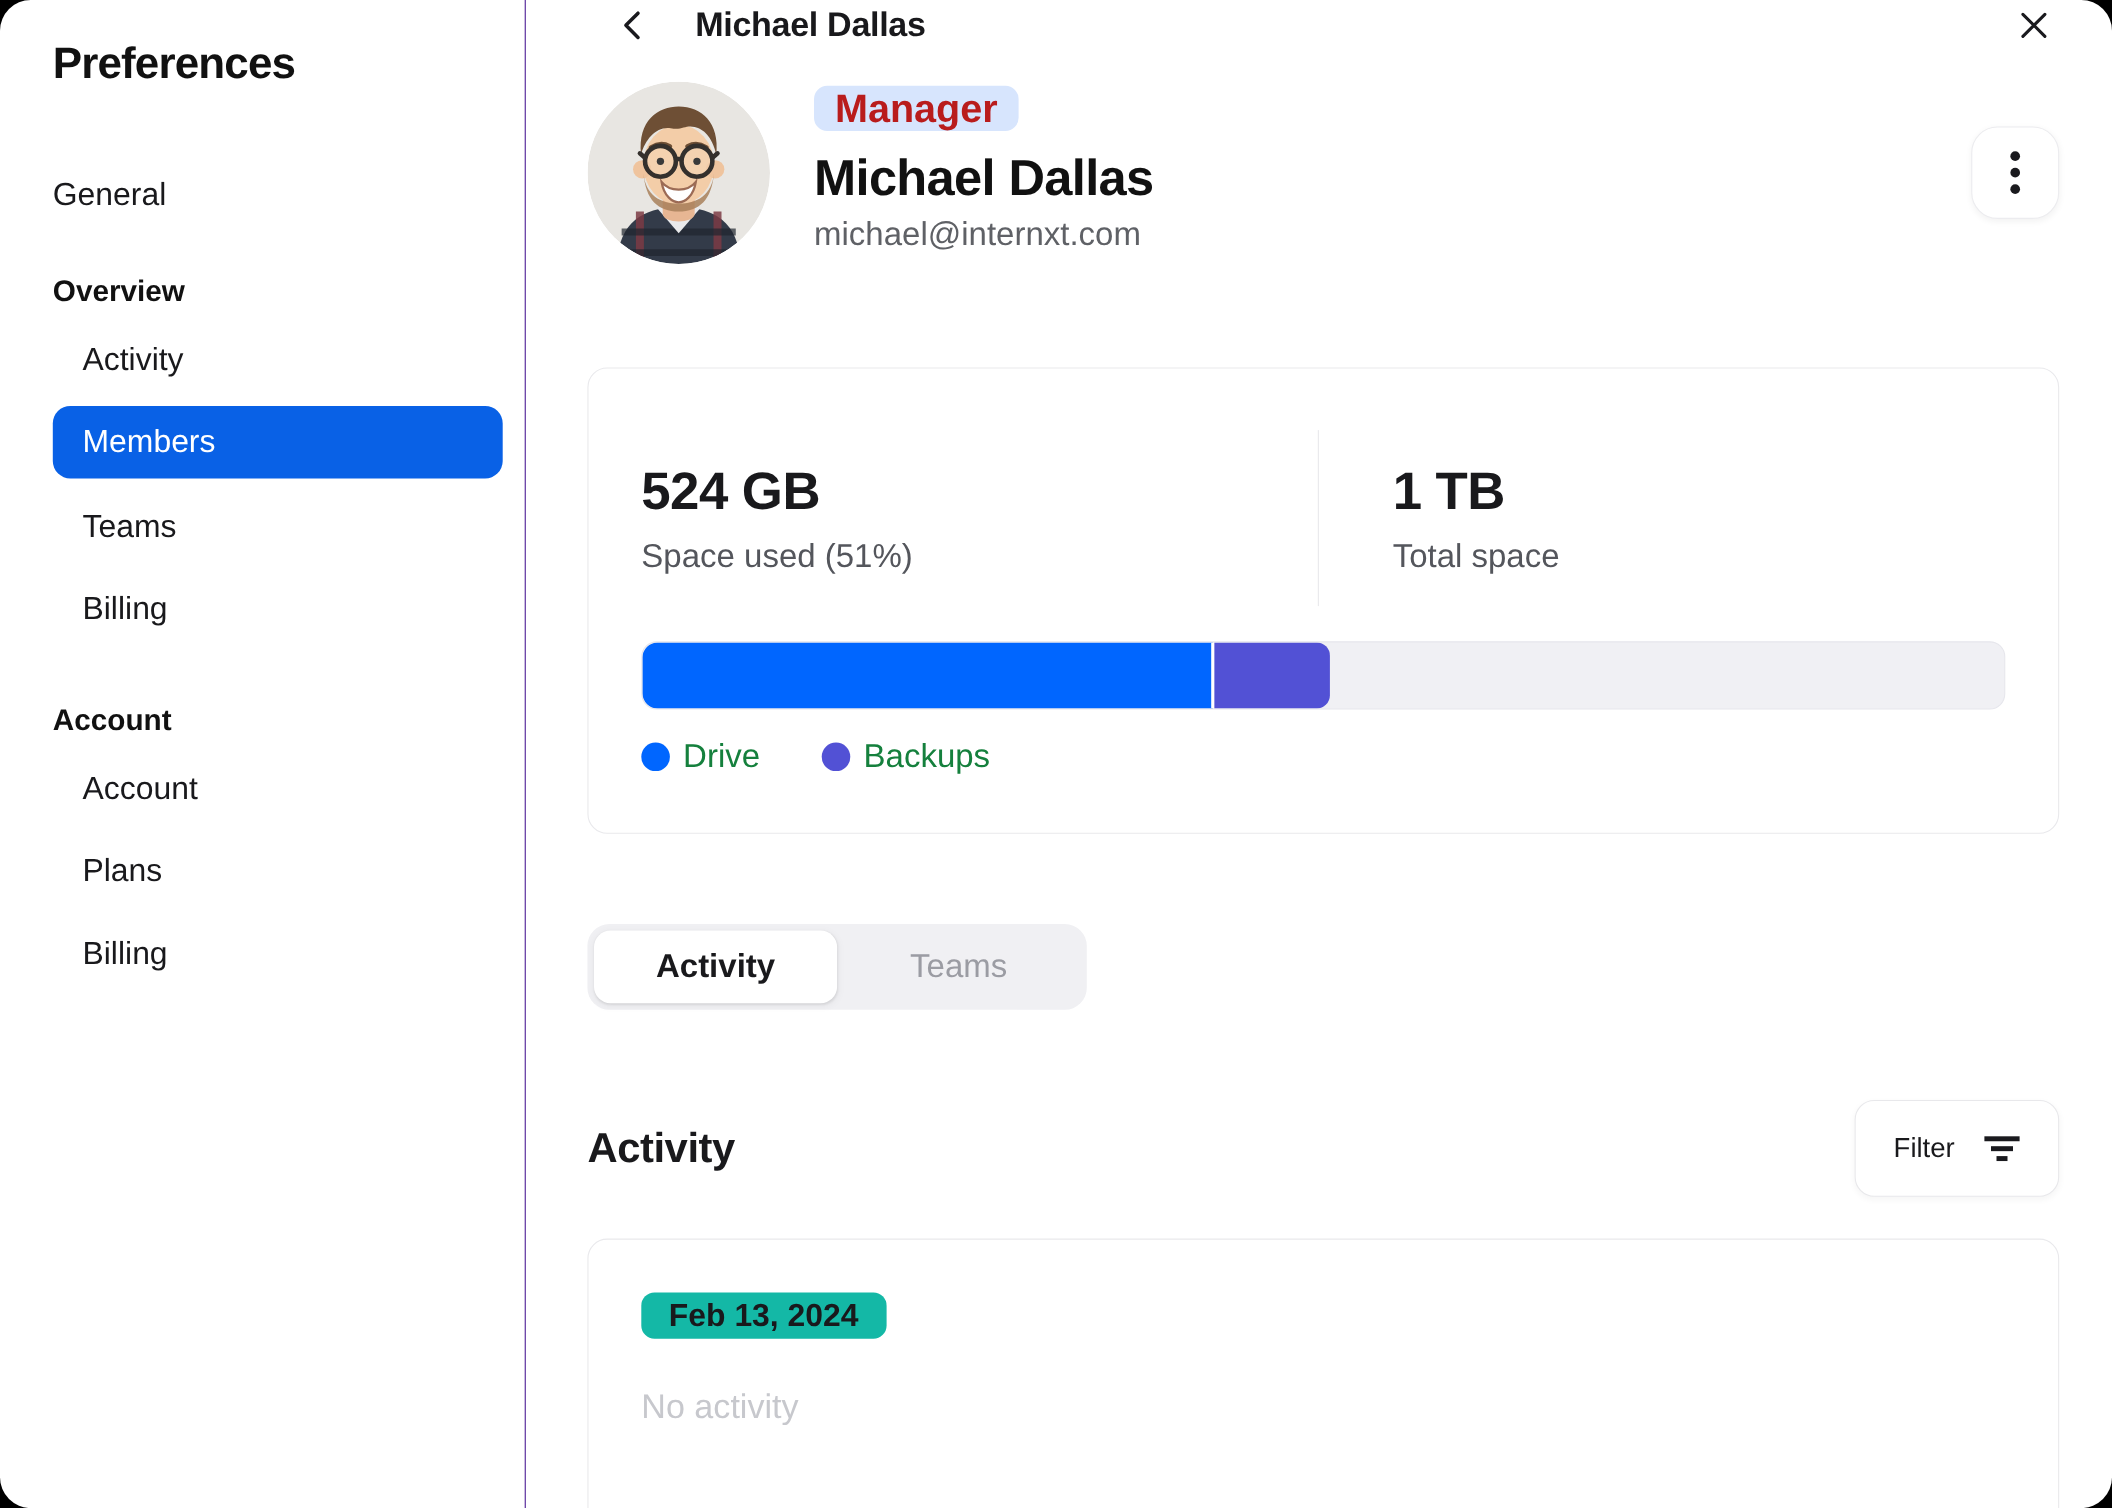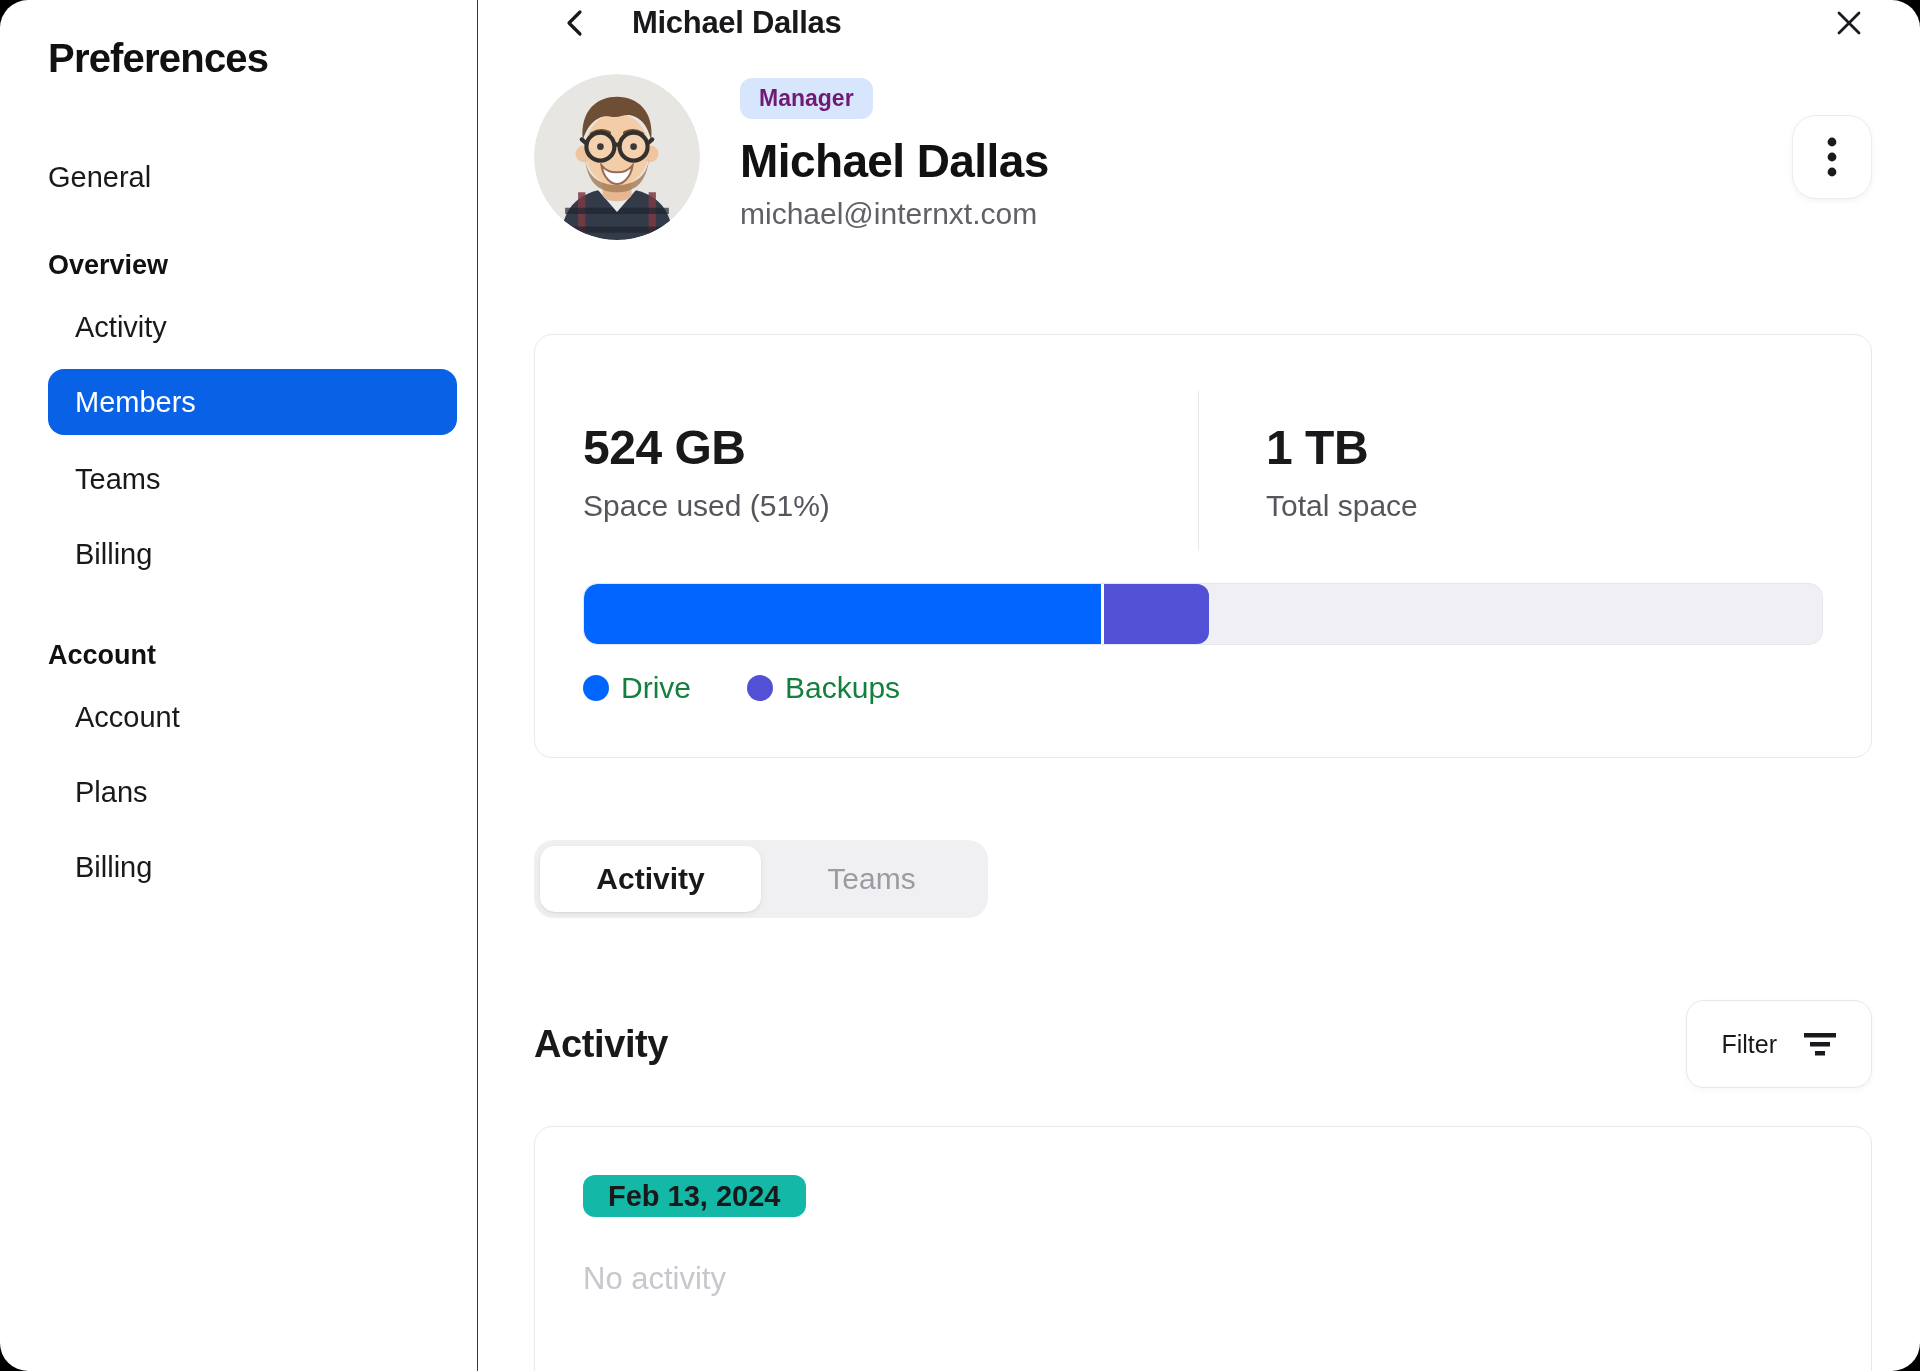--- a/index.html
+++ b/index.html
@@ -46,22 +46,22 @@
   .topbar-title { font-size:31px; font-weight:600; margin-left:34px; letter-spacing:-0.3px; }
   .close-btn { width:46px; height:46px; margin-left:auto; }
 
   .profile-row { display:flex; margin-top:16px; }
   .avatar {
     width:166px; height:166px; border-radius:50%; overflow:hidden; flex:0 0 166px;
   }
   .profile-info { margin-left:40px; padding-top:4px; }
   .role-badge {
     display:inline-flex; align-items:center; height:41px; padding:0 19px;
-    background:#d7e5fd; color:#701a75; border-radius:12px;
-    font-size:23px; font-weight:600;
+    background:#d7e5fd; color:#b91c1c; border-radius:12px;
+    font-size:36px; font-weight:600;
   }
   .profile-name { font-size:46px; font-weight:600; letter-spacing:-0.6px; margin-top:15px; color:#111; }
   .profile-email { font-size:30px; color:#5f6166; margin-top:9px; }
   .kebab-btn {
     margin-left:auto; align-self:center; width:80px; height:84px;
     background:#fff; border:1px solid #ececef; border-radius:24px; cursor:pointer;
     display:flex; align-items:center; justify-content:center;
     box-shadow:0 2px 6px rgba(0,0,0,0.05);
   }
 

